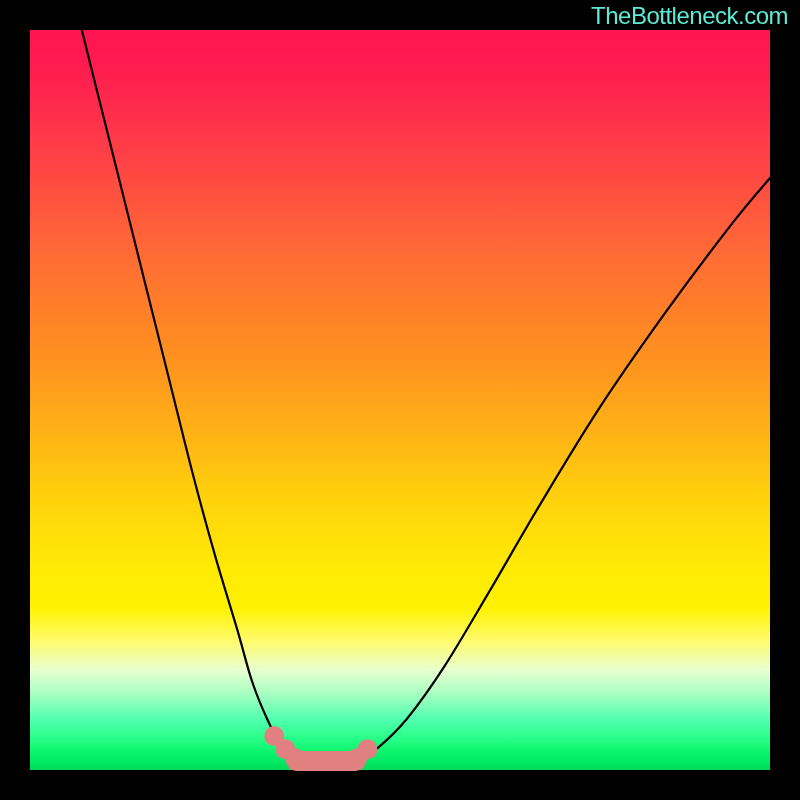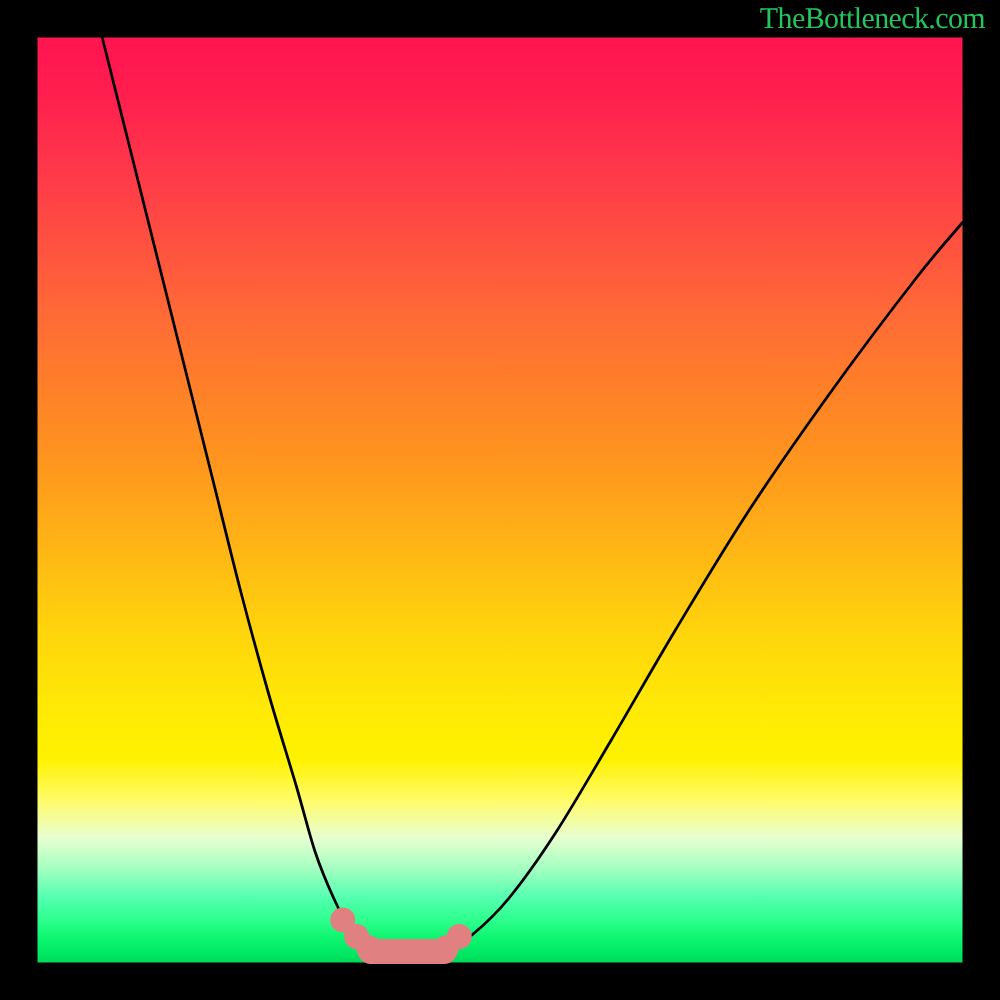--- a/index.html
+++ b/index.html
@@ -12,24 +12,24 @@
   .outer {
     width: 800px;
     height: 800px;
     background: #000000;
     position: relative;
   }
   .watermark {
     position: absolute;
     top: 2px;
     right: 12px;
-    font-family: Liberation Serif, serif;
+    font-family: Liberation Sans, sans-serif;
     font-size: 24px;
     font-weight: 500;
-    color: #22c55e;
+    color: #5eead4;
     letter-spacing: -0.5px;
   }
   .plot {
     position: absolute;
     left: 30px;
     top: 30px;
     width: 740px;
     height: 740px;
   }
   .grad {

